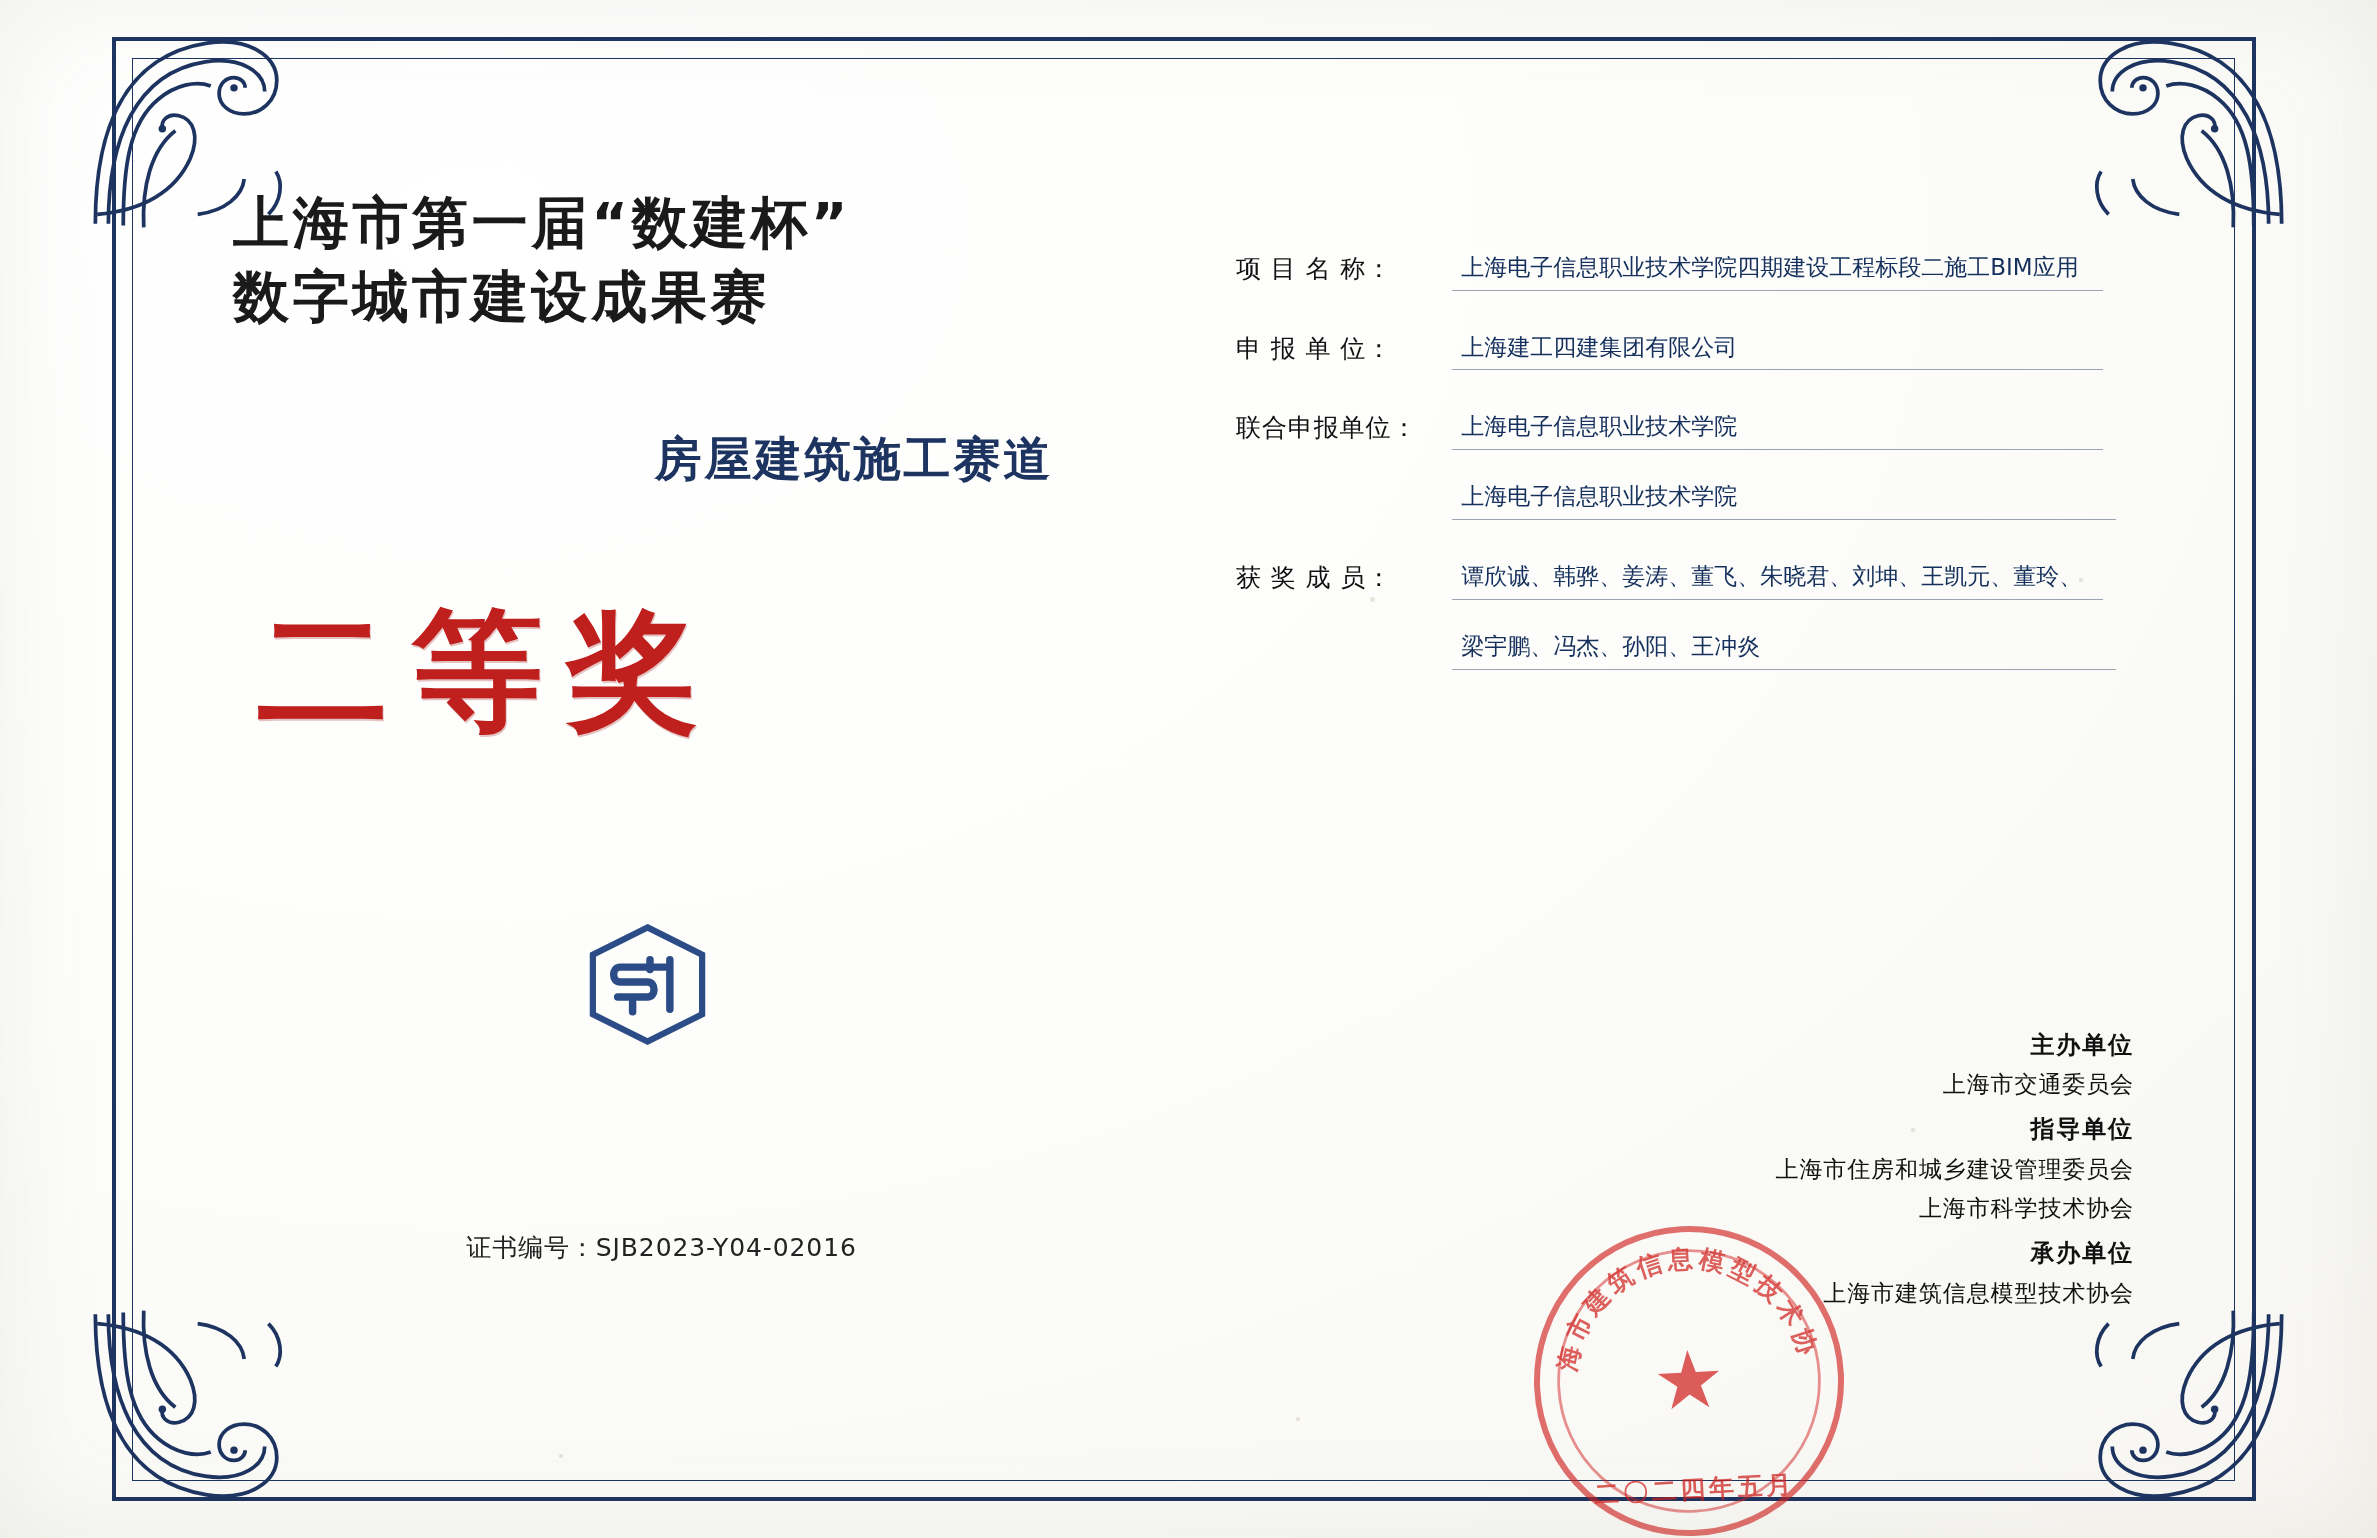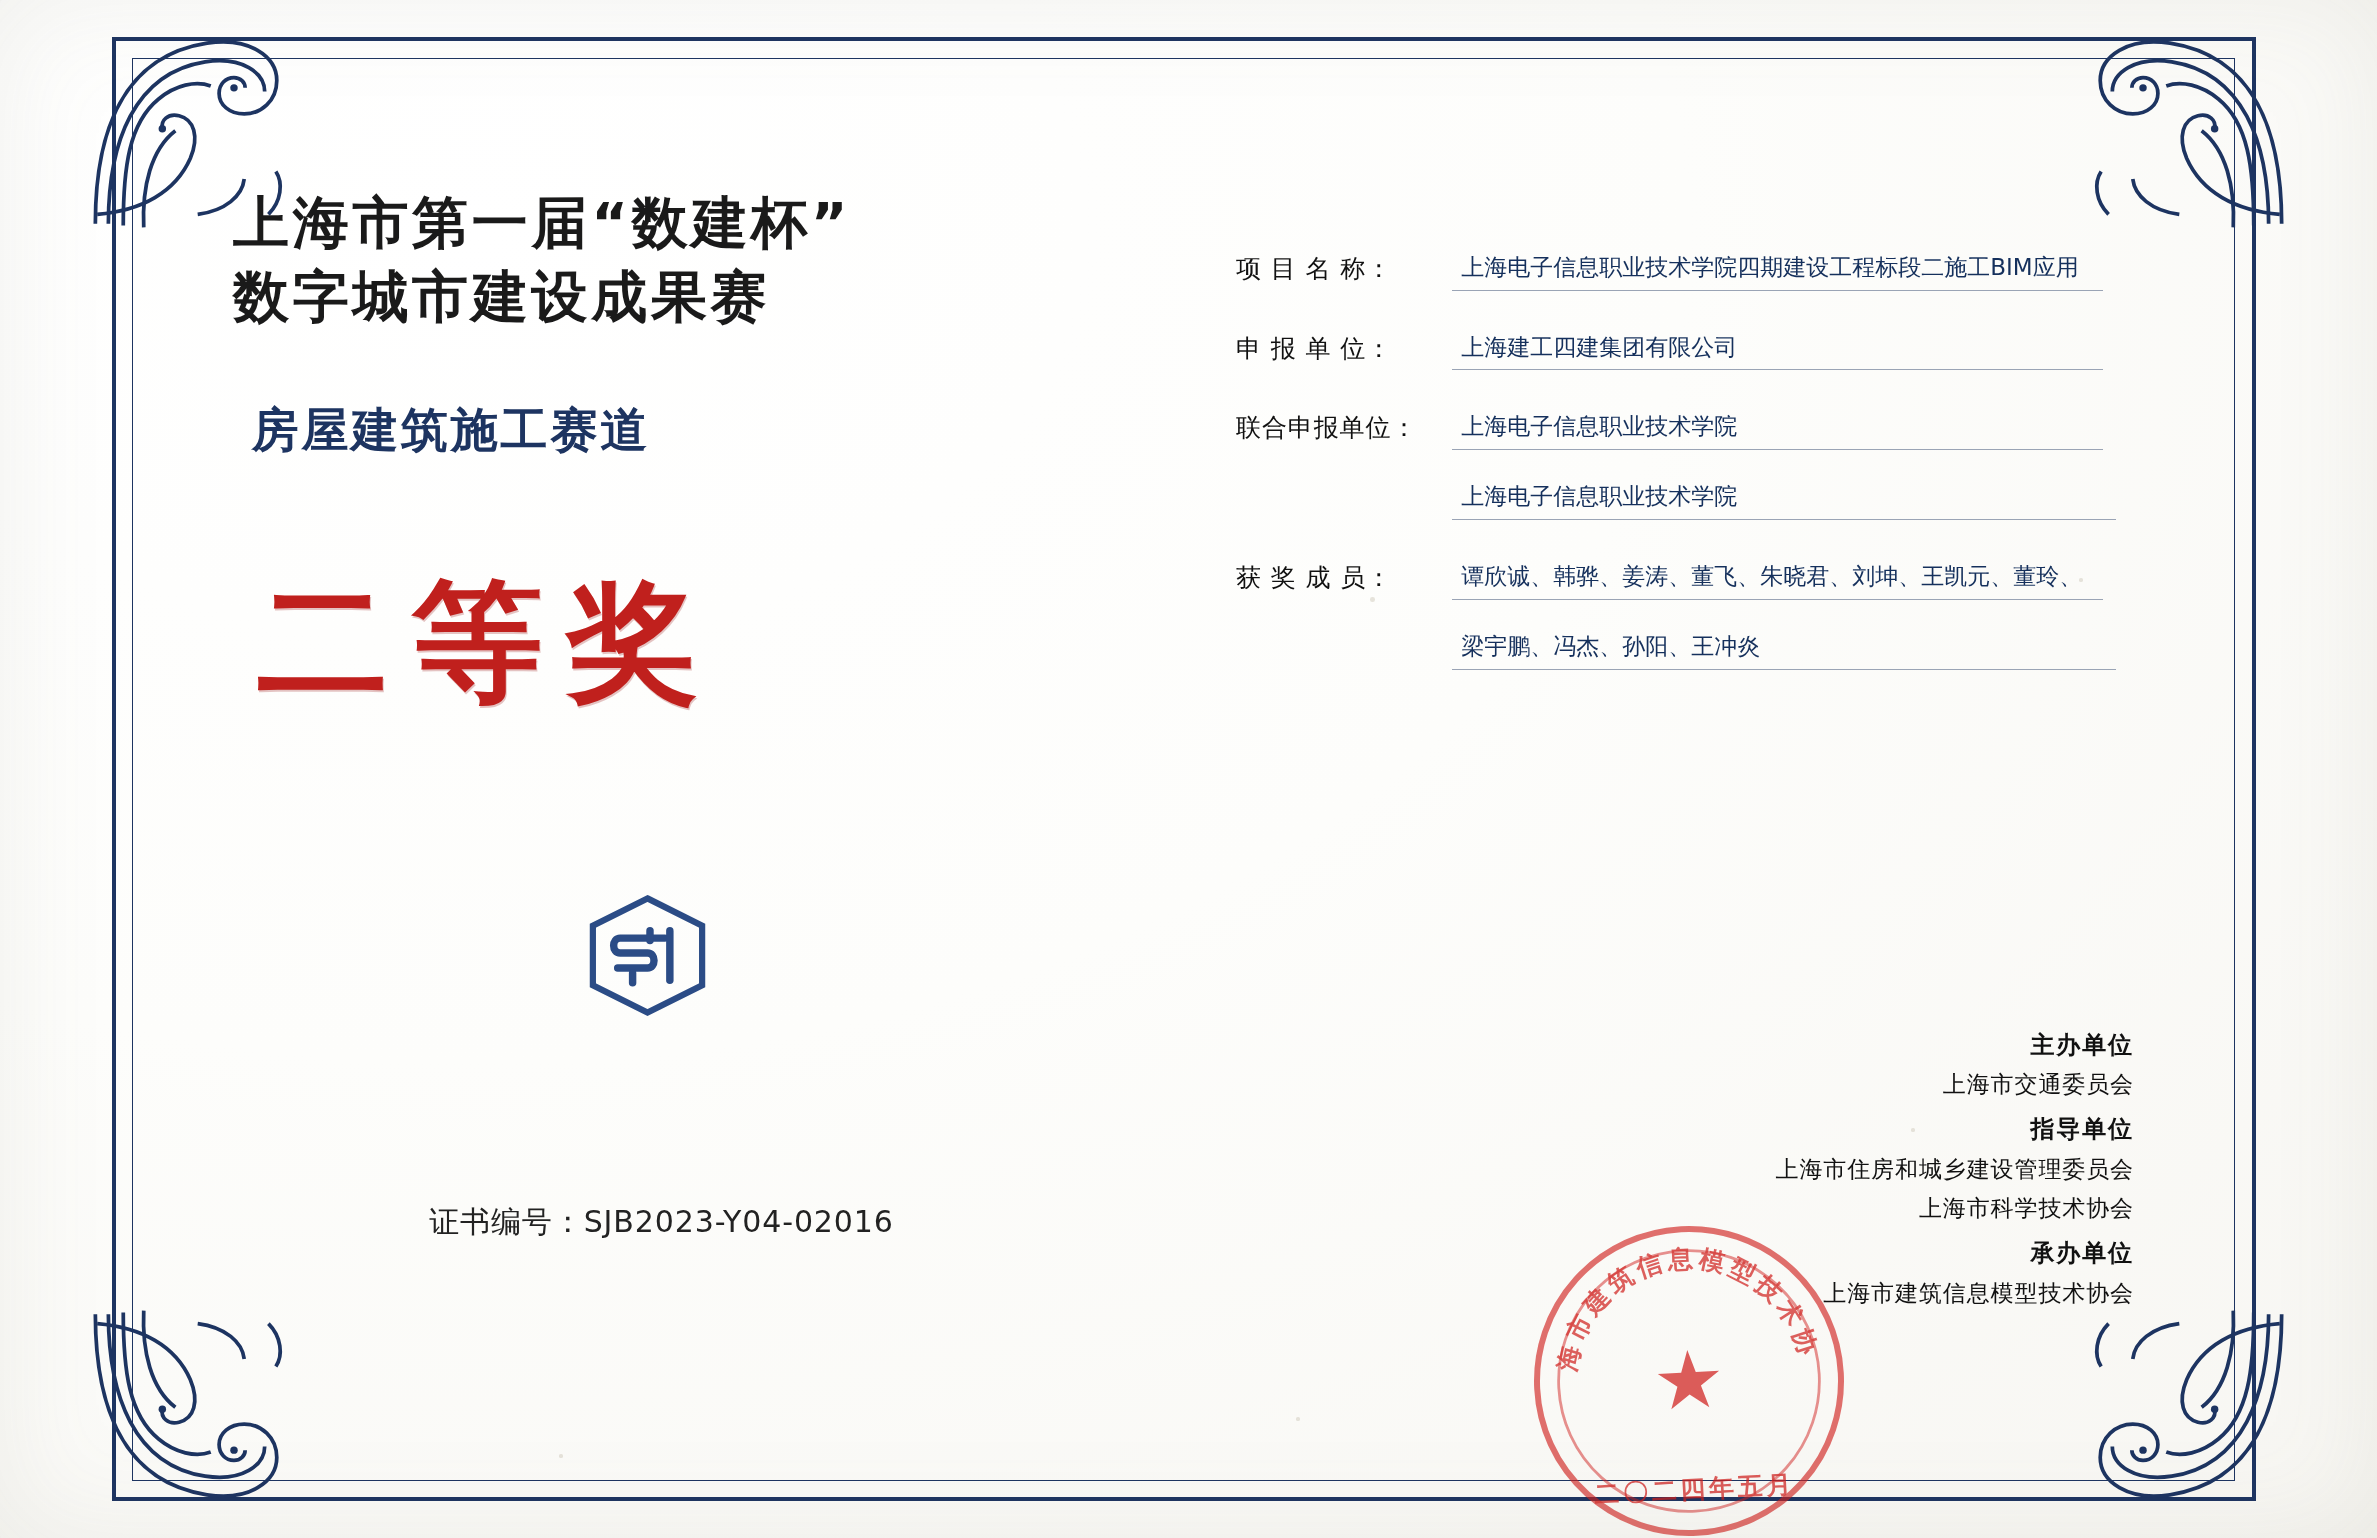--- a/index.html
+++ b/index.html
@@ -80,26 +80,26 @@
   .title-line {
     font-family: "DejaVu Sans", "Liberation Sans", sans-serif;
     font-weight: bold;
     font-size: 56px;
     letter-spacing: 3.7px;
     color: #1a1a1a;
     line-height: 1.32;
     white-space: nowrap;
   }
   .subtitle {
-    margin-top: 65px;
+    margin-top: 94px;
     font-weight: bold;
     font-size: 47px;
     letter-spacing: 2.8px;
     color: #1d3461;
-    text-align: left;
+    text-align: right;
     padding-left: 18.6px;
   }
   .award-level {
     margin-top: 93px;
     font-family: "DejaVu Serif", "Liberation Serif", serif;
     font-weight: bold;
     font-size: 131px;
     letter-spacing: 24px;
     color: #c0201d;
     text-shadow: 0.9px 1.9px 0 rgba(150,20,18,0.25);
@@ -107,21 +107,21 @@
   }
   .logo-wrap {
     margin-top: 149px;
     display: flex;
     justify-content: center;
     padding-left: 9.3px;
   }
   .cert-number {
     margin-top: 168px;
     text-align: center;
-    font-size: 30px;
+    font-size: 25px;
     color: #222;
     letter-spacing: 0.9px;
     padding-left: 37px;
   }
 
   
   .right-col {
     position: absolute;
     left: 1236px;
     top: 252px;

